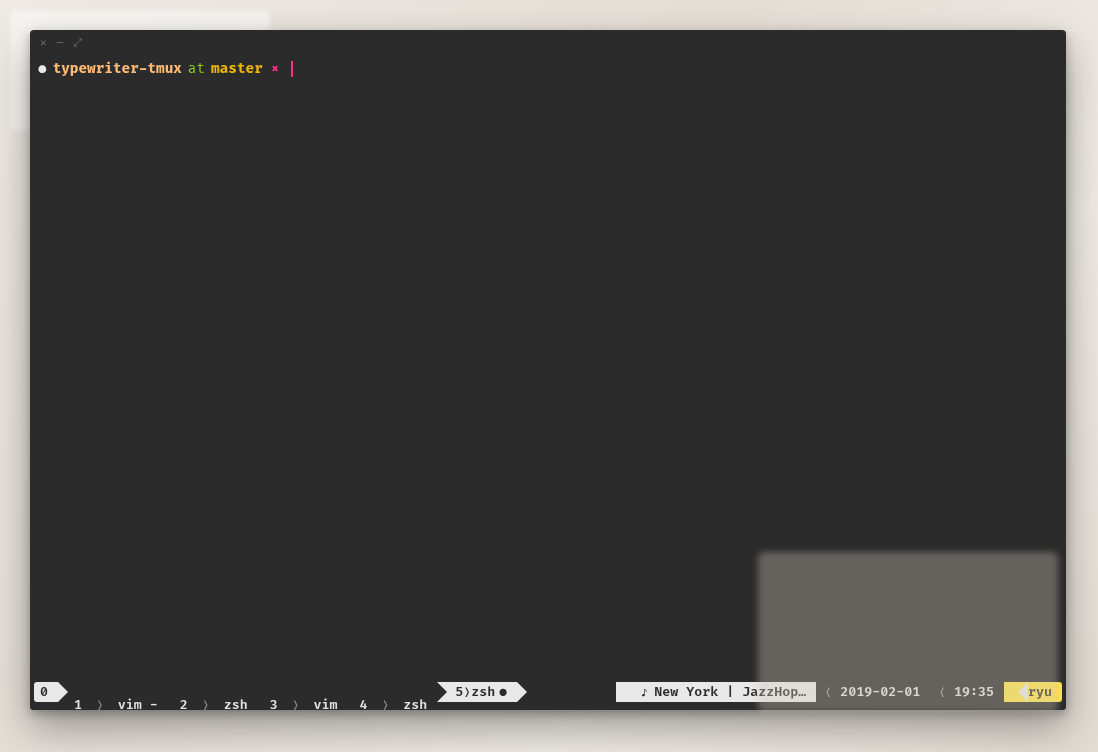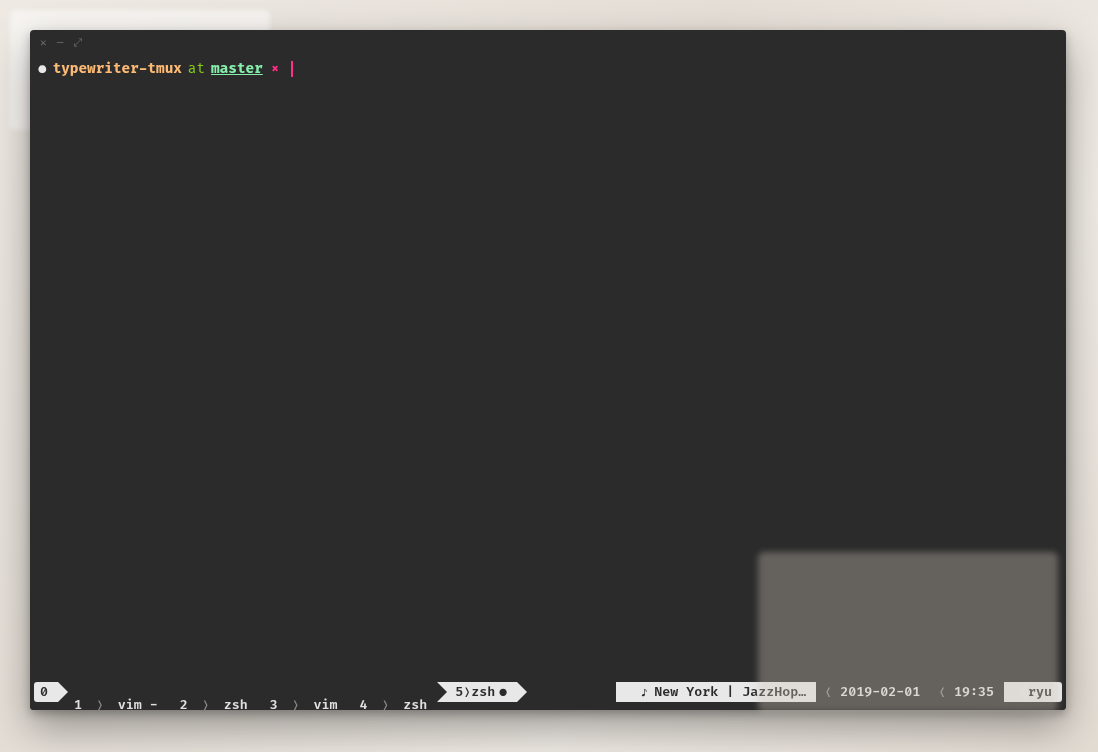--- a/index.html
+++ b/index.html
@@ -83,23 +83,22 @@
     font-weight: bold;
   }
   .cwd {
     color: #fdba74;
     font-weight: bold;
   }
   .at {
     color: #84cc16;
   }
   .branch {
-    color: #86efac;
+    color: #eab308;
     font-weight: bold;
-    text-decoration: underline;
   }
   .mark {
     color: #ff2e88;
     font-weight: bold;
     margin-left: 2px;
   }
   .cursor {
     display: inline-block;
     width: 2px;
     height: 16px;
@@ -207,21 +206,21 @@
   }
   .r-seg .arrow-left {
     left:-10px;
     border-top:10px solid transparent;
     border-bottom:10px solid transparent;
   }
   .r-plain { color:#e0e0e0; }
   .r-plain .chev-left { color:#8a8a8a; margin-right:8px; }
 
   .r-white {
-    background:#e5e5e5;
+    background:#fde047;
     color:#2b2b2b;
     border-radius: 0 3px 3px 0;
     justify-content: flex-end;
   }
   .r-white .arrow-left { border-right:10px solid #e8e8e8; }
   .r-white-first {
     background:#e8e8e8;
     color:#2b2b2b;
   }
   .r-white-first .arrow-left { border-right:10px solid #e8e8e8; }

